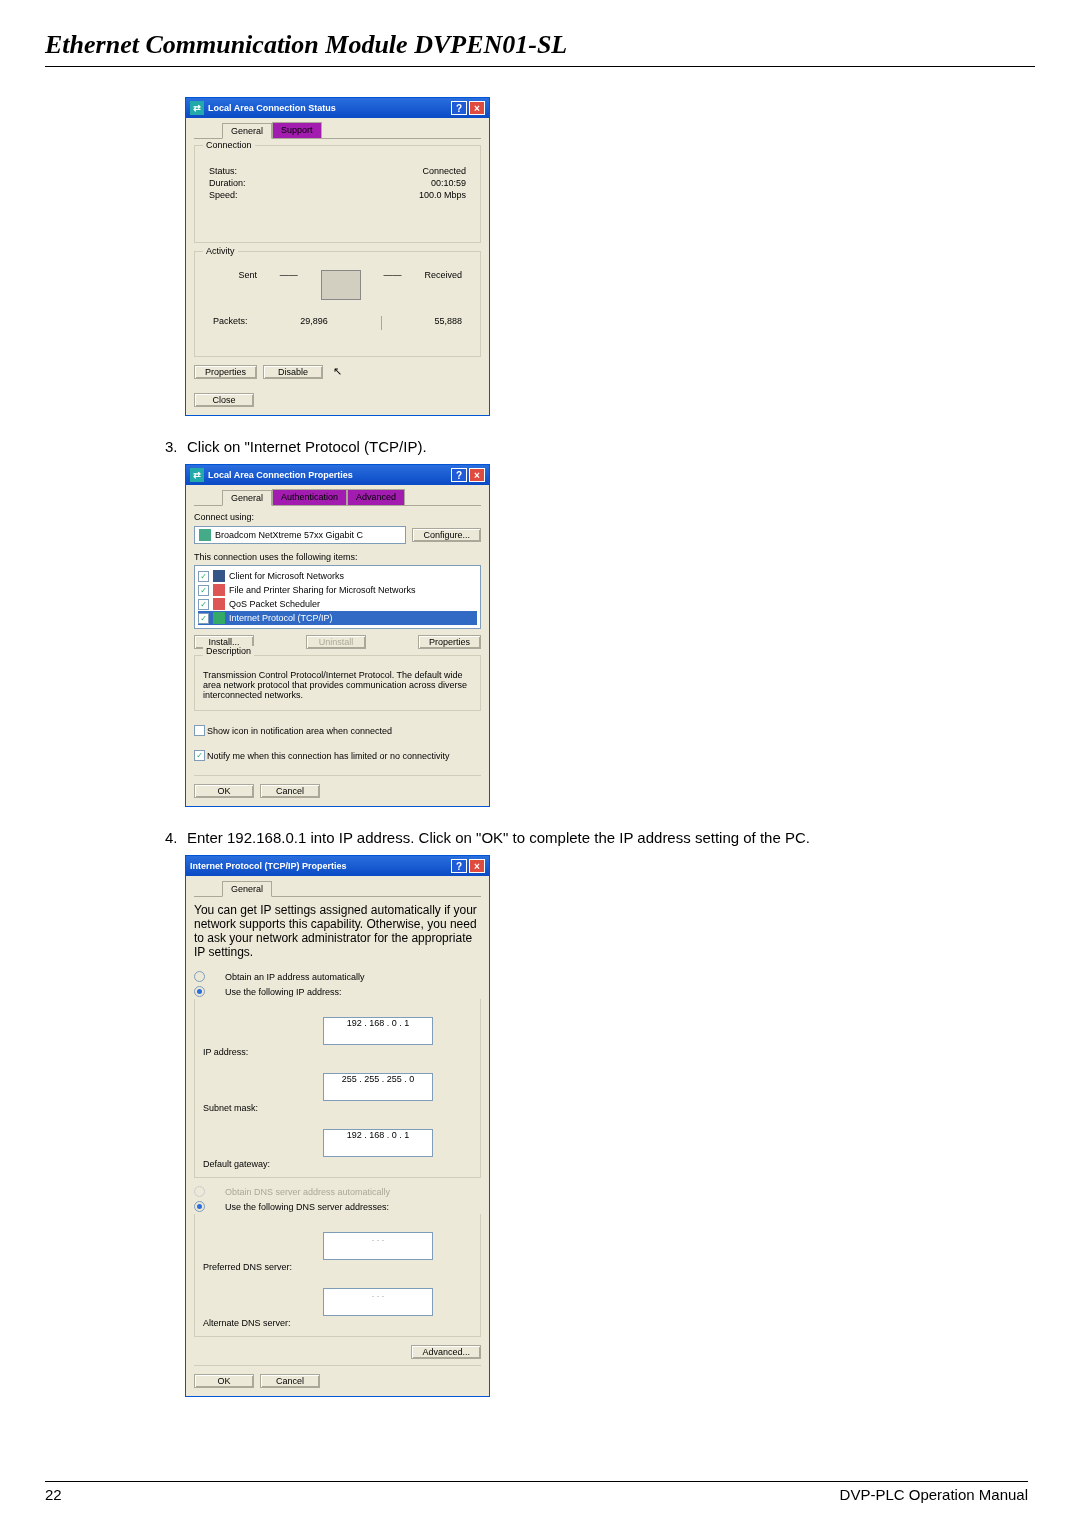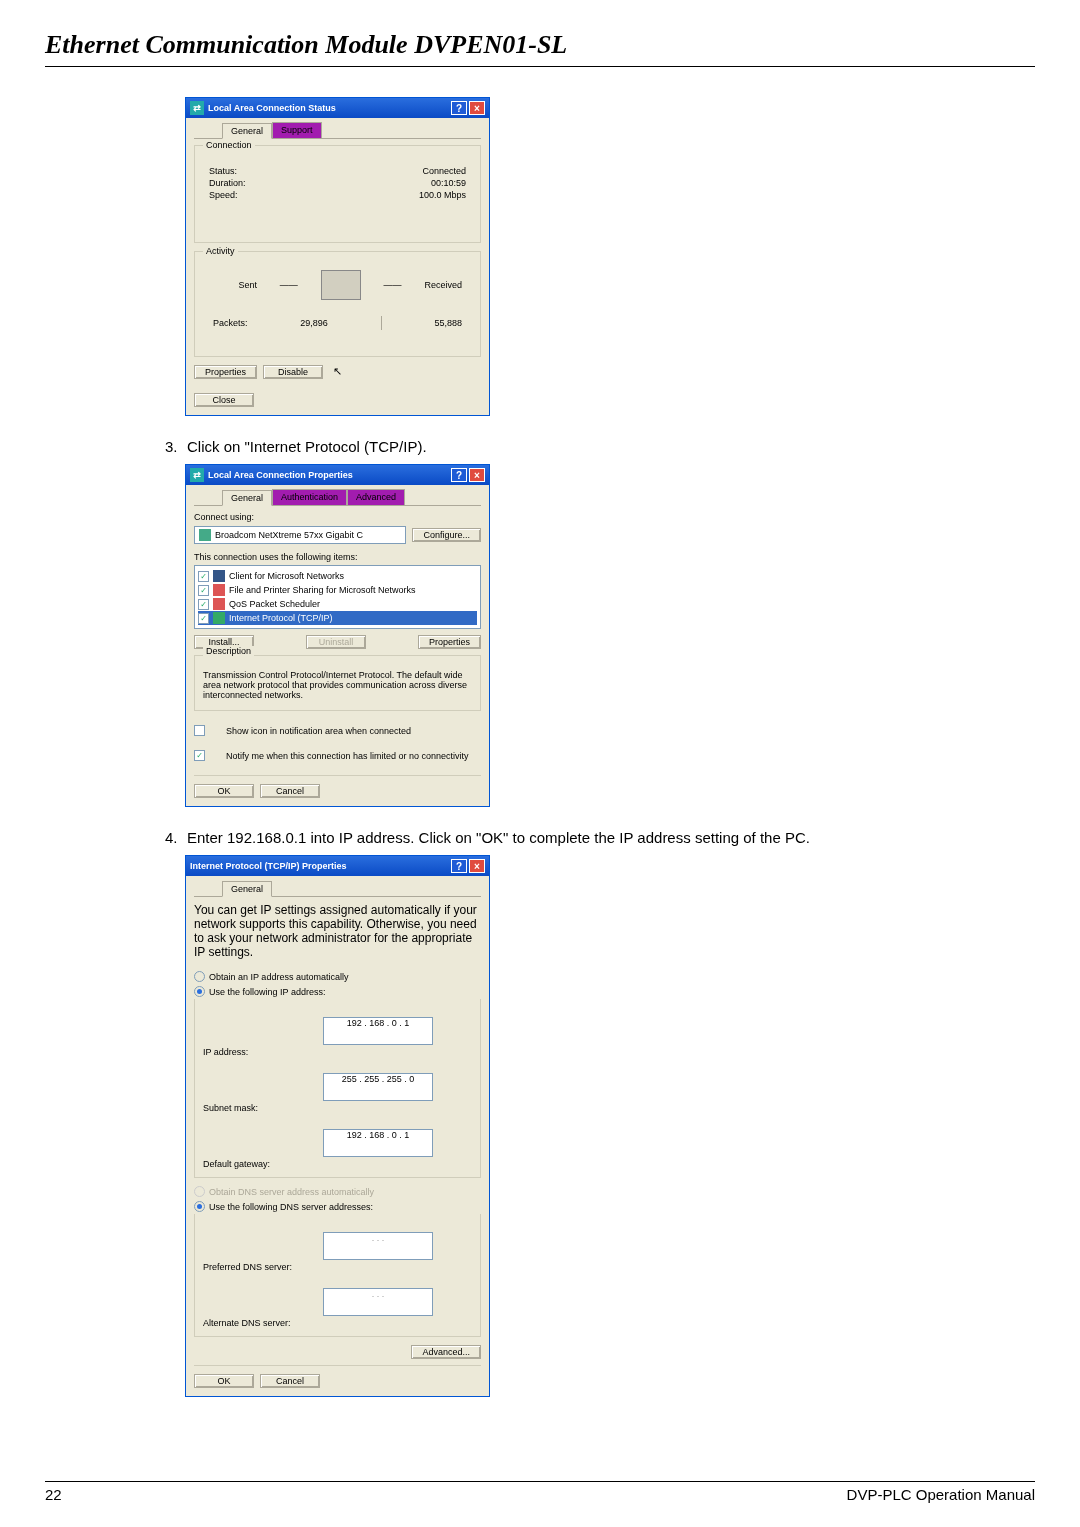--- a/index.html
+++ b/index.html
@@ -58,21 +58,21 @@
   .tb-btn { width:16px; height:14px; margin-left:2px; font-size:10px; display:flex; align-items:center; justify-content:center; border:1px solid #fff; }
   .tb-help { background:#1f5bd6; color:#fff; }
   .tb-close { background:#e04b3f; color:#fff; }
   .dlg-body { padding: 4px 8px 8px 8px; background:#ece9d8; }
   .tabs { display:flex; border-bottom:1px solid #aca899; margin-bottom:6px; }
   .tab { padding:2px 8px; border:1px solid #aca899; border-bottom:none; margin-right:0; font-size:9px; background:#a21caf; }
   .tab.active { background:#ece9d8; position:relative; top:1px; border-bottom:1px solid #ece9d8;margin-left:28px; }
   .groupbox { border:1px solid #d0cdbb; padding:8px 8px 10px 8px; margin-bottom:8px; }
   .gb-title { position:relative; top:-14px; background:#ece9d8; display:inline-block; padding:0 3px; font-size:9px; }
   .row { display:flex; justify-content:space-between; font-size:9px; margin:2px 6px; }
-  .activity-row { display:flex; justify-content:space-between; align-items:center; padding:0 10px; font-size:9px; }
+  .activity-row { display:flex; justify-content:space-between; align-items:flex-start; padding:0 10px; font-size:9px; }
   .act-icon { width:40px; height:30px; background:#d2cfc0; border:1px solid #888; }
   .btn {
     padding:1px 10px;
     border:1px solid #aca899;
     background:#ece9d8;
     font-size:9px;
     min-width:60px;
     text-align:center;
     box-shadow: 1px 1px 0 #fff inset, -1px -1px 0 #aca899 inset;
   }
@@ -80,31 +80,31 @@
   .btn-row { display:flex; gap:6px; margin:6px 0; }
   .btn-bar-right { display:flex; gap:6px; padding-top:8px; border-top:1px solid #d0cdbb; margin-top:6px; }
   .listbox { border:1px solid #7f9db9; background:#fff; padding:3px; font-size:9px; }
   .listbox .item { display:flex; align-items:center; gap:4px; padding:1px 0; }
   .listbox .item.sel { background:#316ac5; color:#fff; }
   .chk { width:11px; height:11px; border:1px solid #7f9db9; background:#fff; font-size:8px; line-height:9px; text-align:center; color:#2a6; }
   .itm-ico { width:12px; height:12px; background:#888; }
   .adapter { display:flex; align-items:center; border:1px solid #7f9db9; background:#fff; padding:2px 4px; font-size:9px; gap:4px; }
   .smallinput { border:1px solid #7f9db9; background:#fff; height:28px; font-size:9px; padding:0 4px; text-align:center; width:110px;}
   .smallinput.blank { color:#999; }
-  .radio-row { display:flex; align-items:center; gap:4px; font-size:9px; margin:4px 0;}
+  .radio-row { display:flex; align-items:center; gap:20px; font-size:9px; margin:4px 0;}
   .radio { width:11px; height:11px; border:1px solid #7f9db9; border-radius:50%; display:flex; align-items:center; justify-content:center;}
   .radio.checked::after { content:''; width:5px; height:5px; background:#2a6ede; border-radius:50%; }
   .radio.disabled { border-color:#ccc; }
   .note { font-size:12px; margin-bottom:12px; }
-  .chkrow { display:flex; align-items:center; gap:21px; font-size:9px; margin:14px 0; }
+  .chkrow { display:flex; align-items:center; gap:2px; font-size:9px; margin:14px 0; }
   .cursor { font-size:11px; margin-left:4px; }
   .footer {
     position:absolute;
     bottom:24px;
-    left:45px; right:45px;
+    left:45px; right:52px;
   }
   .footer-rule { border:none; border-top:1.5px solid #000; margin-bottom:4px;}
   .footer-row { display:flex; justify-content:space-between; font-family: Arial, sans-serif; font-size:15px;}
   .label-col { font-size:9px; width:120px;margin-top:42px; }
   .ip-grid { display:flex; flex-direction:column; gap:4px; padding-left:10px;}
   .ip-row { display:flex; align-items:center; }
 </style>
 </head>
 <body>
 

